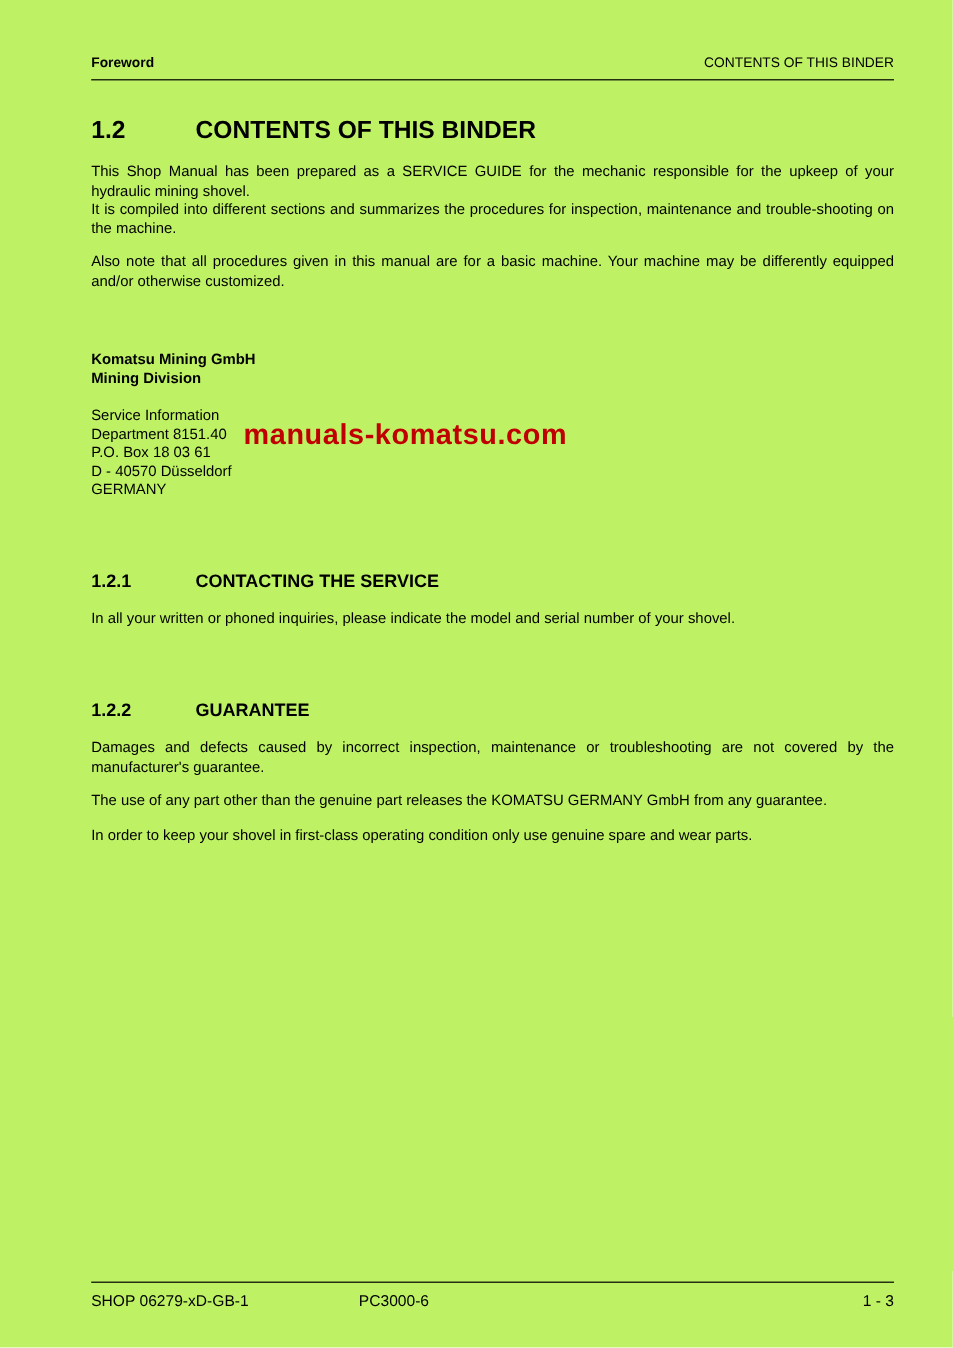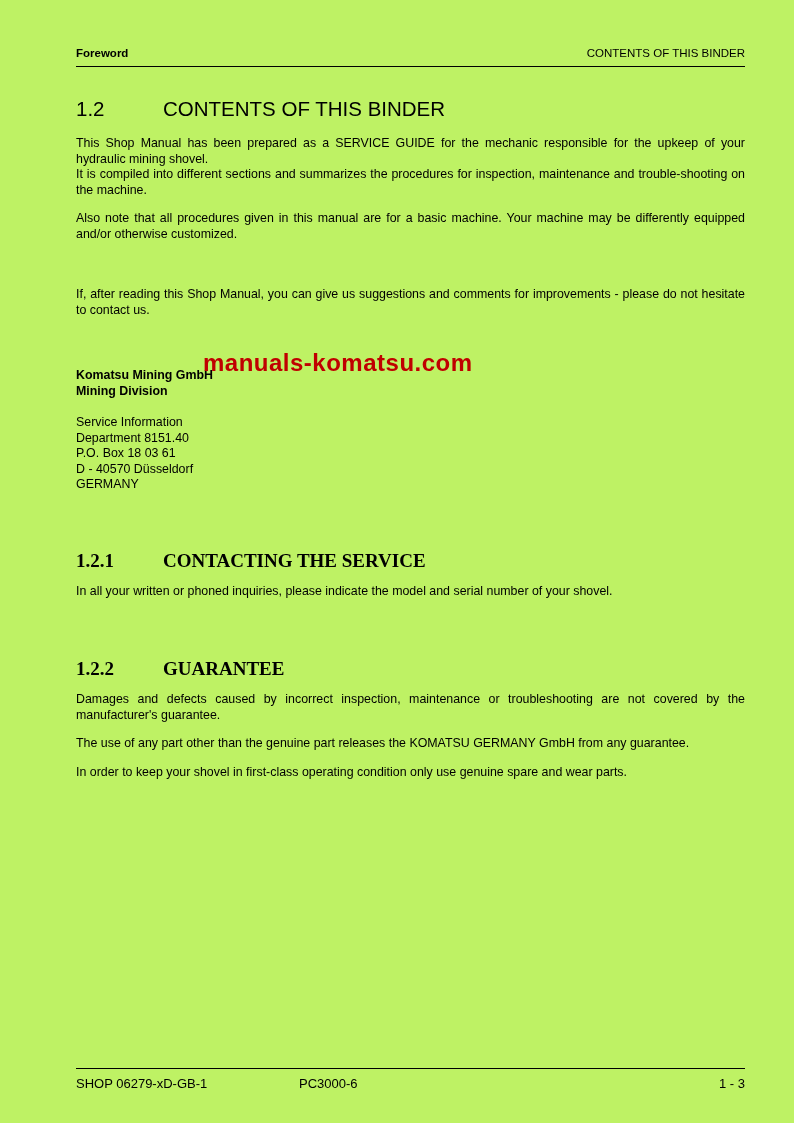--- a/index.html
+++ b/index.html
@@ -32,28 +32,27 @@
   .hdr-right { font-weight: normal; }
 
   
   .heading-row {
     display: flex;
     align-items: baseline;
   }
   .h1 {
     margin-top: 29px;
     font-size: 20.5px;
-    font-weight: normal;
+    font-weight: bold;
     line-height: 25px;
   }
   .h2 {
-    font-size: 19px;
+    font-size: 15px;
     font-weight: bold;
     line-height: 20px;
-    font-family: Liberation Serif, serif;
   }
   .h2-contacting { margin-top: 58px; }
   .h2-guarantee  { margin-top: 60px; }
   .sec-num { flex: 0 0 87px; }
   .sec-title { flex: 1; }
 
   
   .body-text {
     font-size: 12.4px;
     line-height: 15.5px;
@@ -118,21 +117,20 @@
     <div class="line">It is compiled into different sections and summarizes the procedures for inspection, maintenance and trouble-shooting on the machine.</div>
   </div>
 
   <div class="body-text para p2">
     <div class="line">Also note that all procedures given in this manual are for a basic machine. Your machine may be differently equipped and/or otherwise customized.</div>
   </div>
 
 
   <span class="watermark">manuals-komatsu.com</span>
 
-  <div class="body-text para p4">If, after reading this Shop Manual, you can give us suggestions and comments for improvements - please do not hesitate to contact us.</div>
 
   <div class="body-text company">
     <div class="line">Komatsu Mining GmbH</div>
     <div class="line">Mining Division</div>
   </div>
 
   <div class="body-text address">
     <div class="line">Service Information</div>
     <div class="line">Department 8151.40</div>
     <div class="line">P.O. Box 18 03 61</div>

